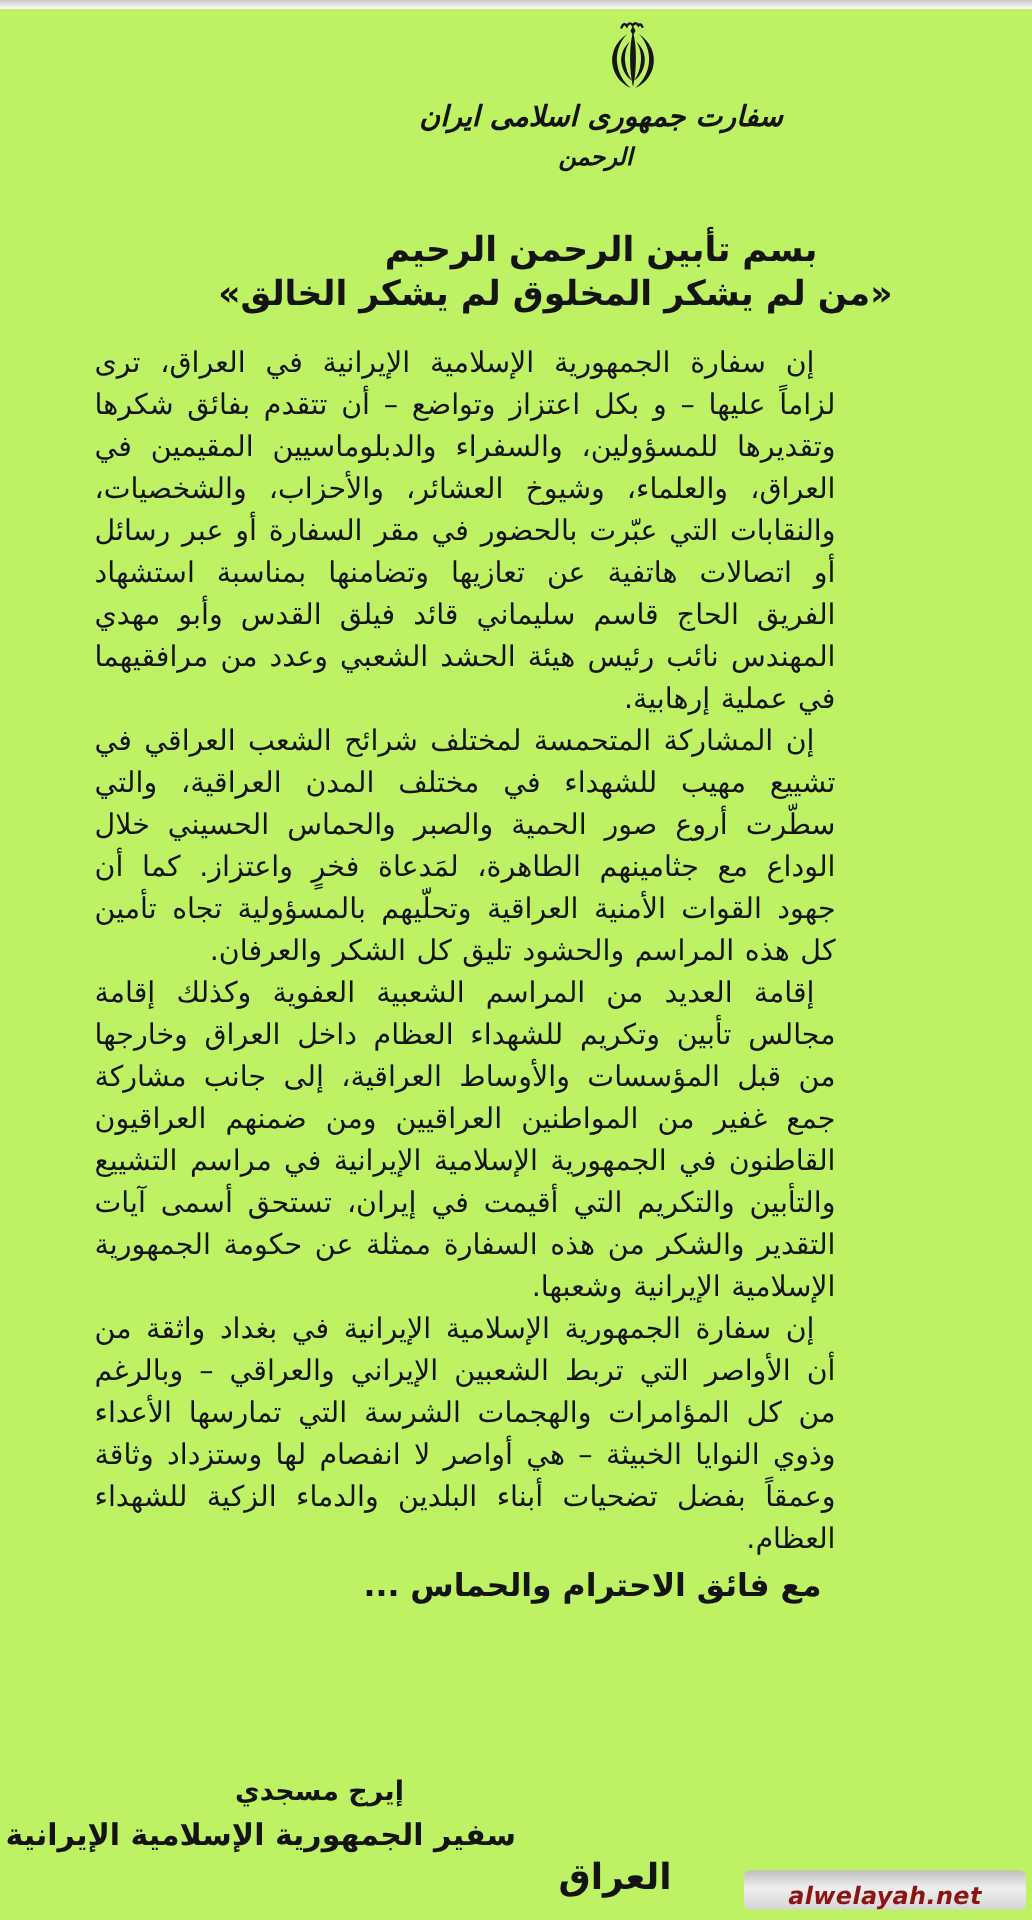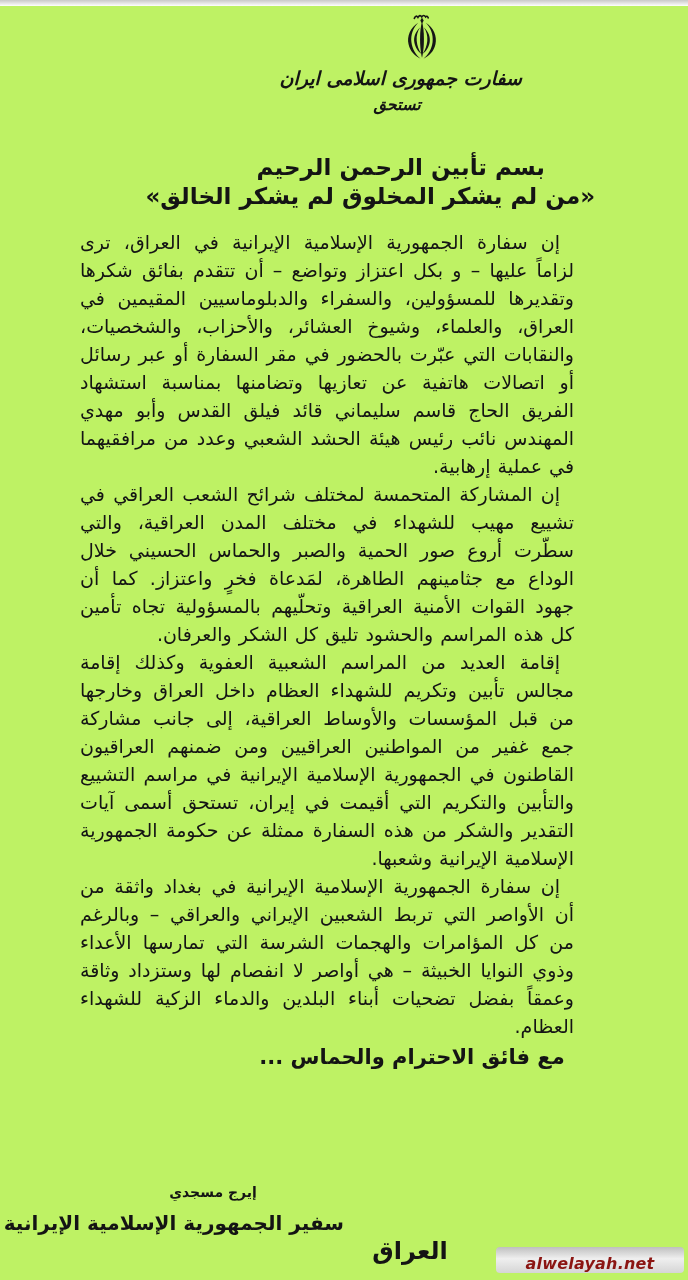--- a/index.html
+++ b/index.html
@@ -33,34 +33,34 @@
   }
   
   .headings{
     position:absolute;top:153px;left:91px;right:91px;
     direction:rtl;text-align:right;font-weight:bold;line-height:29px;
   }
   .basmala{font-size:23px;margin-left:0;margin-right:52px;}
   .quote{font-size:23px;margin-right:2px;}
   
   .letter-body{
-    position:absolute;top:228px;left:120px;width:494px;
+    position:absolute;top:228px;left:103px;width:494px;
     direction:rtl;text-align:justify;
     font-size:19px;line-height:28px;
   }
   .para{margin:0;text-indent:14px;word-spacing:1px;}
   .closing{
     font-weight:bold;font-size:21px;
     text-align:center;padding-left:170px;margin-top:3px;
     white-space:nowrap;
   }
   
   .sig-name{
     position:absolute;top:1184px;left:143px;width:220px;
-    text-align:center;font-weight:bold;font-size:14px;direction:rtl;white-space:nowrap;
+    text-align:center;font-weight:bold;font-size:18px;direction:rtl;white-space:nowrap;
   }
   .sig-title1{
     position:absolute;top:1211px;left:104px;width:280px;
     text-align:right;font-weight:bold;font-size:20px;direction:rtl;white-space:nowrap;
   }
   .sig-title2{
     position:absolute;top:1237px;left:390px;width:120px;
     text-align:center;font-weight:bold;font-size:24px;direction:rtl;
   }
   
@@ -89,21 +89,21 @@
           <path d="M42 22 C26 32 18 50 22 67 C25 81 35 92 47 97 C36 88 30 77 28 63 C26 47 32 32 42 22 Z"></path>
           <path d="M46 32 C37 40 32 51 34 63 C36 74 42 83 49 87 C43 79 40 70 39 60 C38 49 41 39 46 32 Z"></path>
         </g>
         <use href="#lc" transform="translate(100,0) scale(-1,1)"></use>
         <path d="M50 20 C52.5 28 54 40 54 56 C54 74 52 87 50 95 C48 87 46 74 46 56 C46 40 47.5 28 50 20 Z"></path>
         <path d="M50 11 L53.5 17.5 L50 24 L46.5 17.5 Z"></path>
       </g>
       <path d="M34 13 Q37.5 5 41.5 11 Q45.5 4 49.5 10 Q53.5 4 57.5 10 Q60.5 6.5 63 12" stroke="#161616" stroke-width="3.4" fill="none" stroke-linecap="round"></path>
     </svg>
     <div class="embassy">سفارت جمهوری اسلامی ایران</div>
-    <div class="city">تستحق</div>
+    <div class="city">الرحمن</div>
   </header>
 
   <section class="headings">
     <div class="basmala">بسم تأبين الرحمن الرحيم</div>
     <div class="quote">«من لم يشكر المخلوق لم يشكر الخالق»</div>
   </section>
 
   <main class="letter-body">
     <p class="para">إن سفارة الجمهورية الإسلامية الإيرانية في العراق، ترى لزاماً عليها – و بكل اعتزاز وتواضع – أن تتقدم بفائق شكرها وتقديرها للمسؤولين، والسفراء والدبلوماسيين المقيمين في العراق، والعلماء، وشيوخ العشائر، والأحزاب، والشخصيات، والنقابات التي عبّرت بالحضور في مقر السفارة أو عبر رسائل أو اتصالات هاتفية عن تعازيها وتضامنها بمناسبة استشهاد الفريق الحاج قاسم سليماني قائد فيلق القدس وأبو مهدي المهندس نائب رئيس هيئة الحشد الشعبي وعدد من مرافقيهما في عملية إرهابية.</p>
     <p class="para">إن المشاركة المتحمسة لمختلف شرائح الشعب العراقي في تشييع مهيب للشهداء في مختلف المدن العراقية، والتي سطّرت أروع صور الحمية والصبر والحماس الحسيني خلال الوداع مع جثامينهم الطاهرة، لمَدعاة فخرٍ واعتزاز. كما أن جهود القوات الأمنية العراقية وتحلّيهم بالمسؤولية تجاه تأمين كل هذه المراسم والحشود تليق كل الشكر والعرفان.</p>

